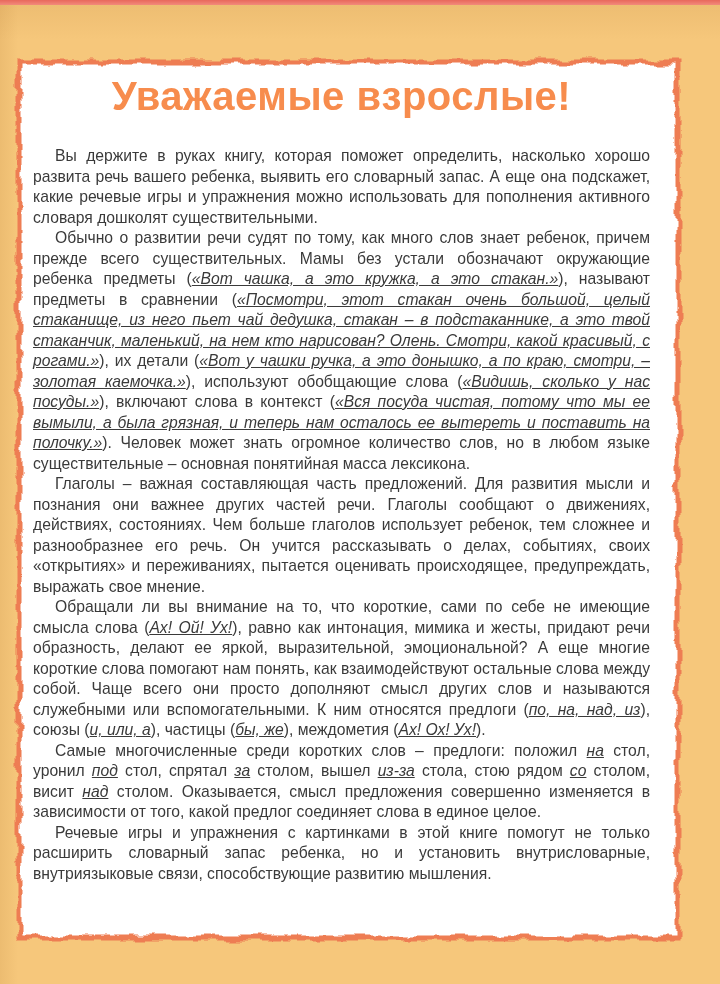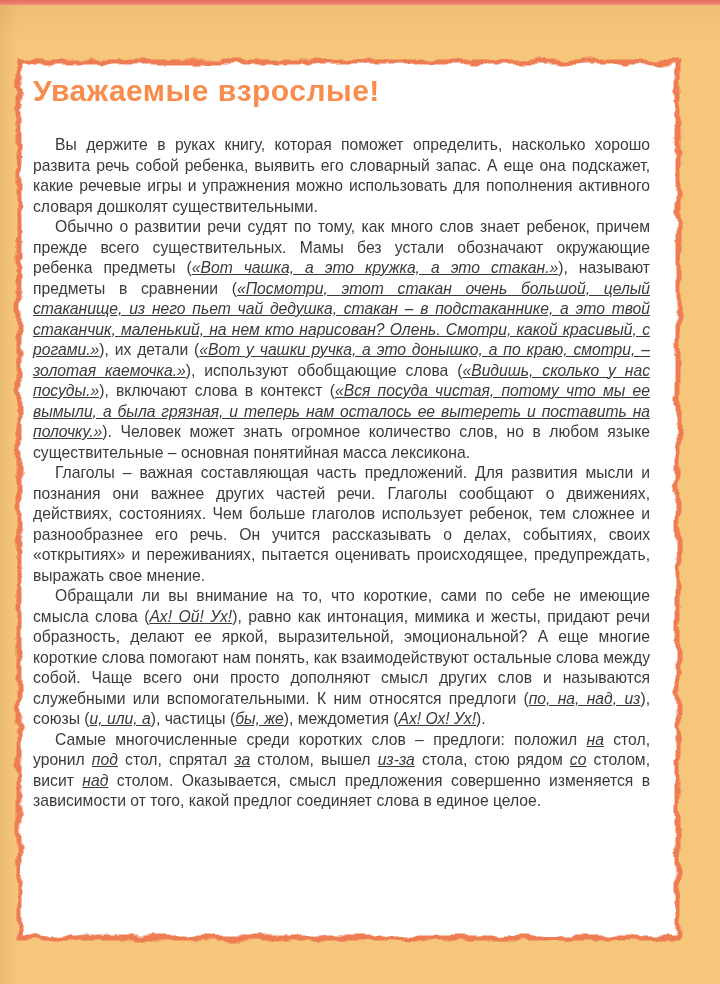--- a/index.html
+++ b/index.html
@@ -35,22 +35,22 @@
     z-index: 2;
   }
   .page-content {
     position: absolute;
     left: 33px;
     top: 74px;
     width: 617px;
     z-index: 4;
   }
   .page-title {
-    text-align: left;
-    font-size: 30px;
+    text-align: center;
+    font-size: 40px;
     font-weight: bold;
     color: #F78C4D;
     letter-spacing: 0.5px;
     margin: 0 0 27px 0;
   }
   .text-body p {
     margin: 0;
     padding: 0;
     text-indent: 22px;
     text-align: justify;
@@ -75,19 +75,20 @@
       <feTurbulence type="fractalNoise" baseFrequency="0.045 0.05" numOctaves="3" seed="11" result="n"></feTurbulence>
       <feDisplacementMap in="SourceGraphic" in2="n" scale="10" xChannelSelector="R" yChannelSelector="G"></feDisplacementMap>
     </filter>
   </defs>
   <rect x="19" y="62" width="659" height="876" fill="#FFFFFF" stroke="#EE7D53" stroke-width="5" filter="url(#rough)"></rect>
 </svg>
 
 <div class="page-content">
   <h1 class="page-title">Уважаемые взрослые!</h1>
   <div class="text-body">
-      <p><span>Вы держите в руках книгу, которая поможет определить, насколько хорошо развита речь собой ребенка, выявить его словарный запас. А еще она подскажет, какие речевые игры и упражнения можно использовать для пополнения активного словаря дошколят существительными.</span></p>
+      <p><span>Вы держите в руках книгу, которая поможет определить, насколько хорошо развита речь вашего ребенка, выявить его словарный запас. А еще она подскажет, какие речевые игры и упражнения можно использовать для пополнения активного словаря дошколят существительными.</span></p>
       <p><span>Обычно о развитии речи судят по тому, как много слов знает ребенок, причем прежде всего существительных. Мамы без устали обозначают окружающие ребенка предметы (</span><span class="it">«Вот чашка, а это кружка, а это стакан.»</span><span>), называют предметы в сравнении (</span><span class="it">«Посмотри, этот стакан очень большой, целый стаканище, из него пьет чай дедушка, стакан – в подстаканнике, а это твой стаканчик, маленький, на нем кто нарисован? Олень. Смотри, какой красивый, с рогами.»</span><span>), их детали (</span><span class="it">«Вот у чашки ручка, а это донышко, а по краю, смотри, – золотая каемочка.»</span><span>), используют обобщающие слова (</span><span class="it">«Видишь, сколько у нас посуды.»</span><span>), включают слова в контекст (</span><span class="it">«Вся посуда чистая, потому что мы ее вымыли, а была грязная, и теперь нам осталось ее вытереть и поставить на полочку.»</span><span>). Человек может знать огромное количество слов, но в любом языке существительные – основная понятийная масса лексикона.</span></p>
       <p><span>Глаголы – важная составляющая часть предложений. Для развития мысли и познания они важнее других частей речи. Глаголы сообщают о движениях, действиях, состояниях. Чем больше глаголов использует ребенок, тем сложнее и разнообразнее его речь. Он учится рассказывать о делах, событиях, своих «открытиях» и переживаниях, пытается оценивать происходящее, предупреждать, выражать свое мнение.</span></p>
       <p><span>Обращали ли вы внимание на то, что короткие, сами по себе не имеющие смысла слова (</span><span class="it">Ах! Ой! Ух!</span><span>), равно как интонация, мимика и жесты, придают речи образность, делают ее яркой, выразительной, эмоциональной? А еще многие короткие слова помогают нам понять, как взаимодействуют остальные слова между собой. Чаще всего они просто дополняют смысл других слов и называются служебными или вспомогательными. К ним относятся предлоги (</span><span class="it">по, на, над, из</span><span>), союзы (</span><span class="it">и, или, а</span><span>), частицы (</span><span class="it">бы, же</span><span>), междометия (</span><span class="it">Ах! Ох! Ух!</span><span>).</span></p>
       <p><span>Самые многочисленные среди коротких слов – предлоги: положил </span><span class="it">на</span><span> стол, уронил </span><span class="it">под</span><span> стол, спрятал </span><span class="it">за</span><span> столом, вышел </span><span class="it">из-за</span><span> стола, стою рядом </span><span class="it">со</span><span> столом, висит </span><span class="it">над</span><span> столом. Оказывается, смысл предложения совершенно изменяется в зависимости от того, какой предлог соединяет слова в единое целое.</span></p>
+      <p><span>Речевые игры и упражнения с картинками в этой книге помогут не только расширить словарный запас ребенка, но и установить внутрисловарные, внутриязыковые связи, способствующие развитию мышления.</span></p>
     </div>
 </div>
 
 </body></html>

